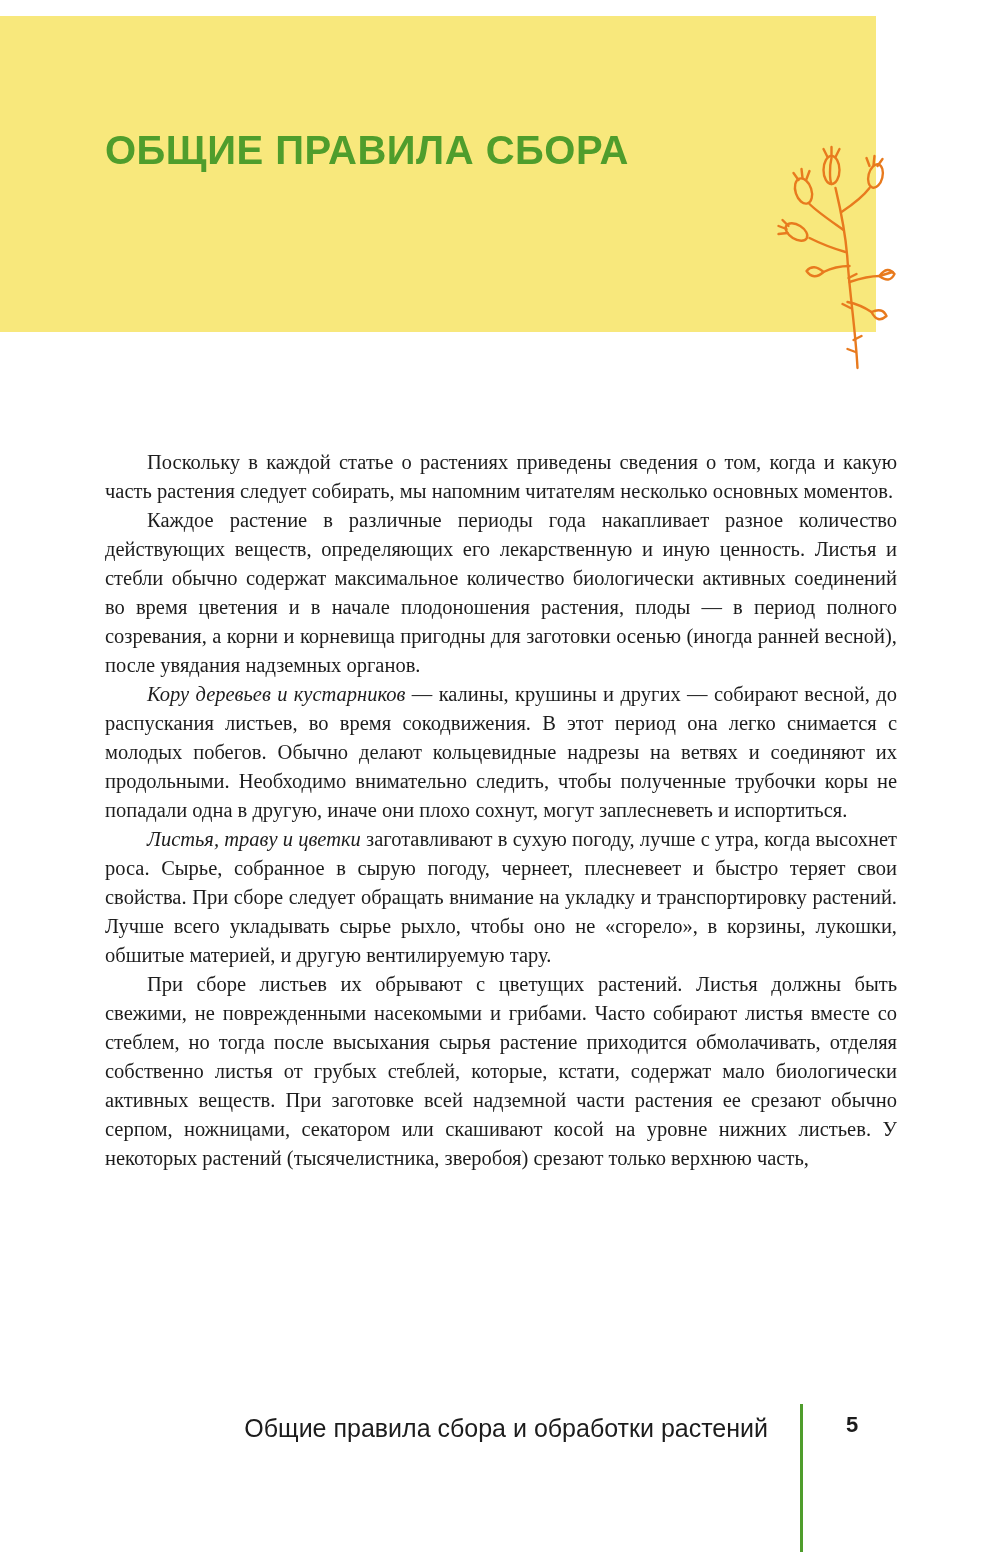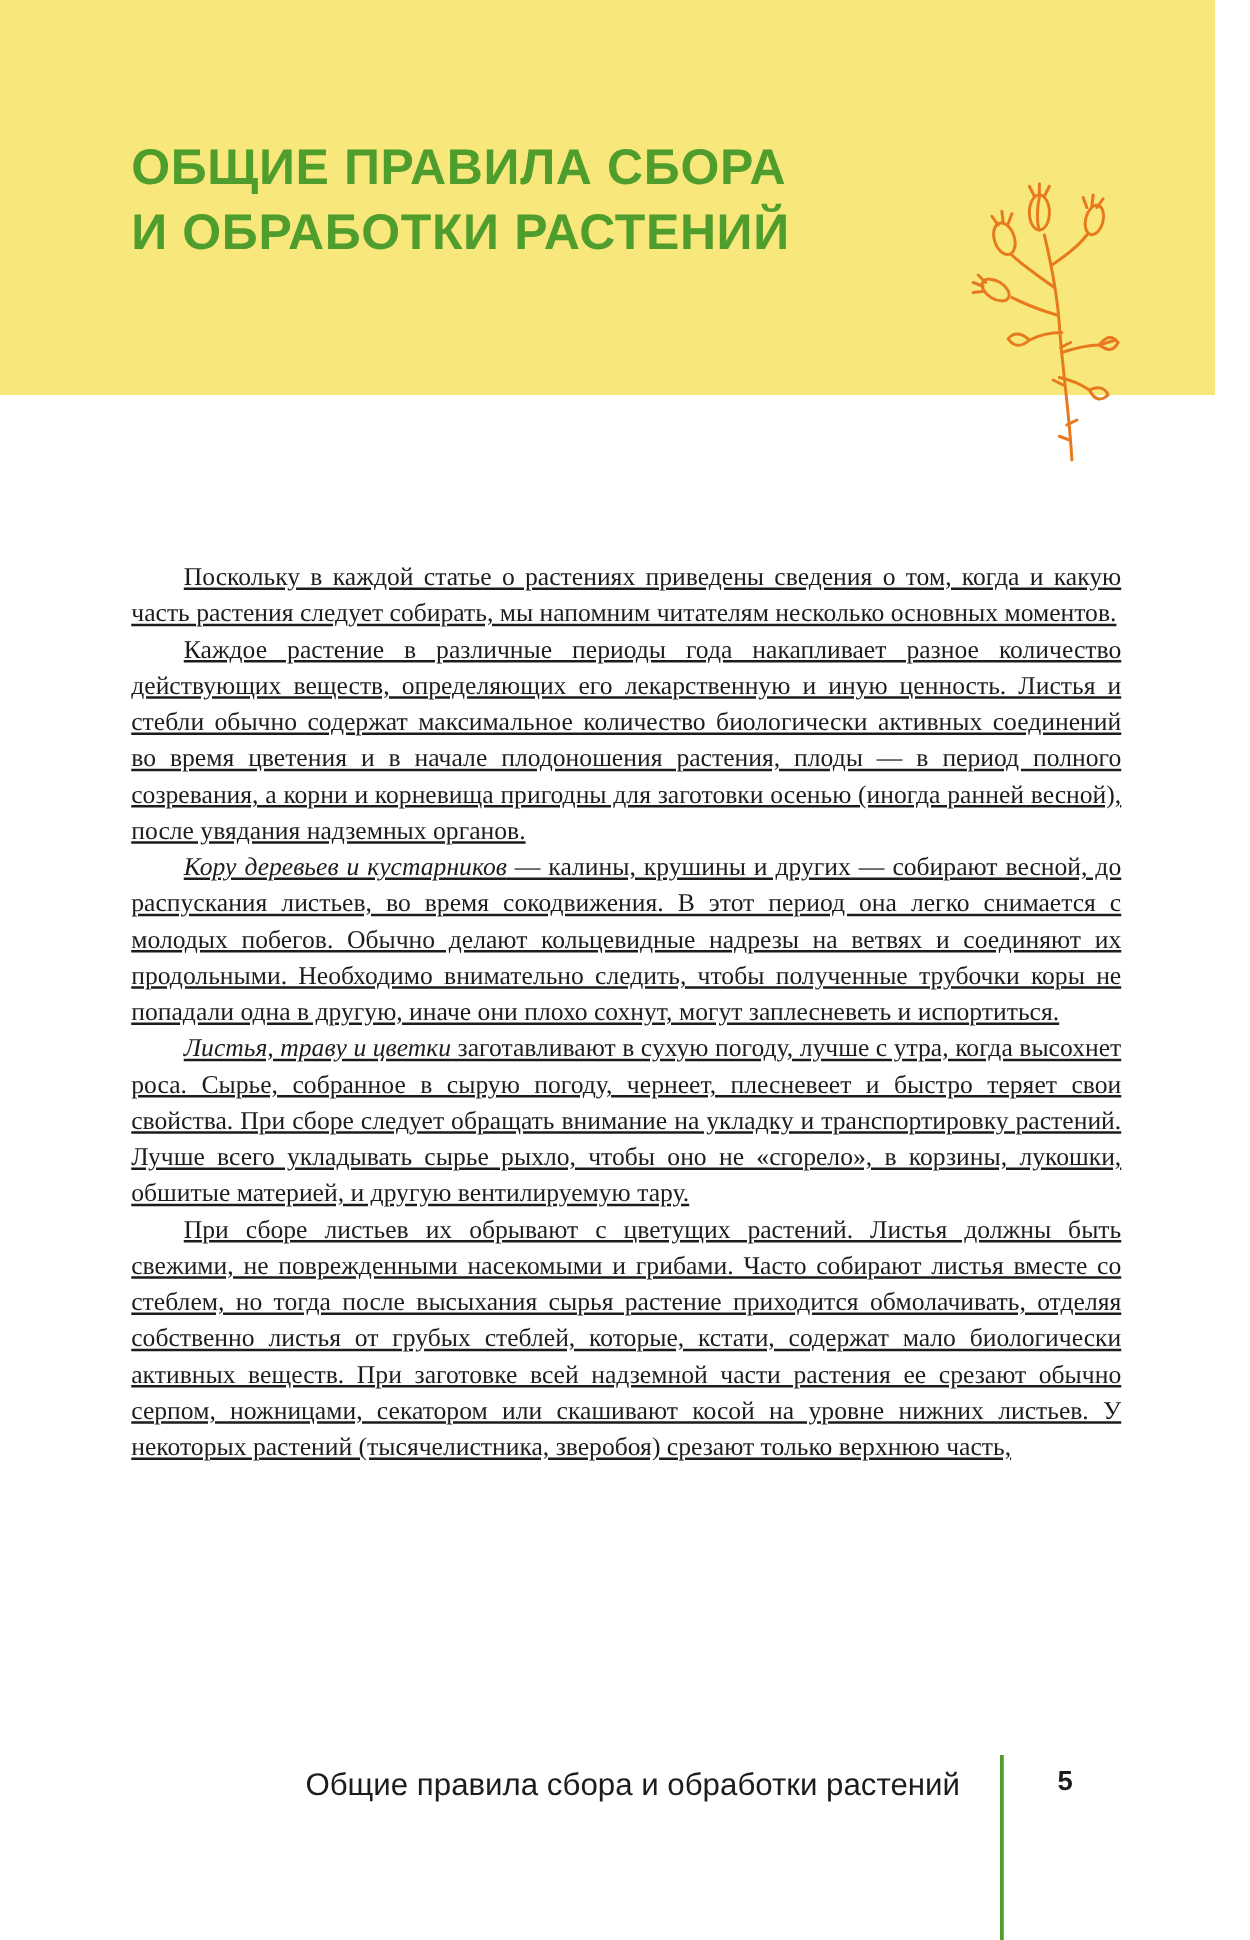--- a/index.html
+++ b/index.html
@@ -13,22 +13,22 @@
     height: 1552px;
     margin: 0 auto;
     background: #ffffff;
     overflow: hidden;
     font-family: "Liberation Serif", serif;
     color: #1c1c1c;
   }
   
   .header-band {
     position: absolute;
-    top: 0; left: 0;
-    width: 972px;
+    top: 16px; left: 0;
+    width: 876px;
     height: 316px;
     background: #f8e87c;
   }
   .chapter-title {
     position: absolute;
     left: 105px;
     top: 108px;
     margin: 0;
     font-family: "Liberation Sans", sans-serif;
     font-weight: 700;
@@ -54,21 +54,20 @@
     left: 105px;
     top: 448px;
     width: 792px;
   }
   .body-text p {
     margin: 0;
     font-size: 20.5px;
     line-height: 29px;
     text-align: justify;
     text-indent: 42px;
-    text-decoration: underline;
   }
   .body-text em.lead {
     font-style: italic;
   }
   
   .footer {
     position: absolute;
     top: 1406px;
     left: 0;
     width: 1000px;
@@ -101,21 +100,20 @@
   }
 </style>
 </head>
 <body>
 
 <div class="page">
 
   <header class="header-band">
     <h1 class="chapter-title">
       <span>ОБЩИЕ ПРАВИЛА СБОРА</span><br>
-      <span>И ОБРАБОТКИ РАСТЕНИЙ</span>
     </h1>
   </header>
 
   <div class="plant-illustration">
     <svg viewBox="0 0 130 280" fill="none" stroke="#e87a1e" stroke-width="2.4" stroke-linecap="round" stroke-linejoin="round">
 
       <path d="M92,278 C90,240 84,202 82,170 C80,140 74,115 70,98"></path>
 
       <path d="M88,250 l8,-4"></path>
       <path d="M85,218 l-8,-4"></path>

